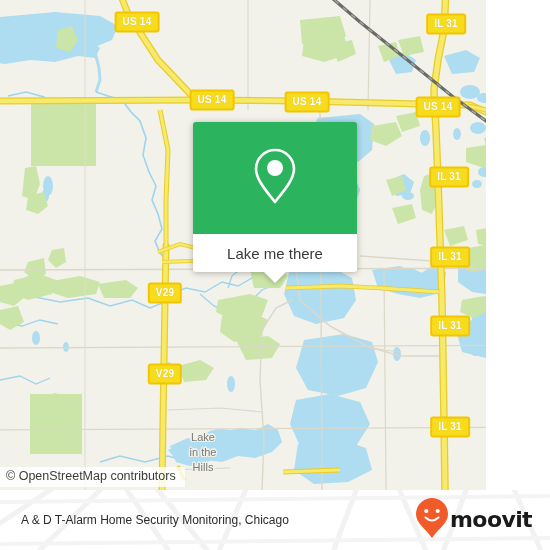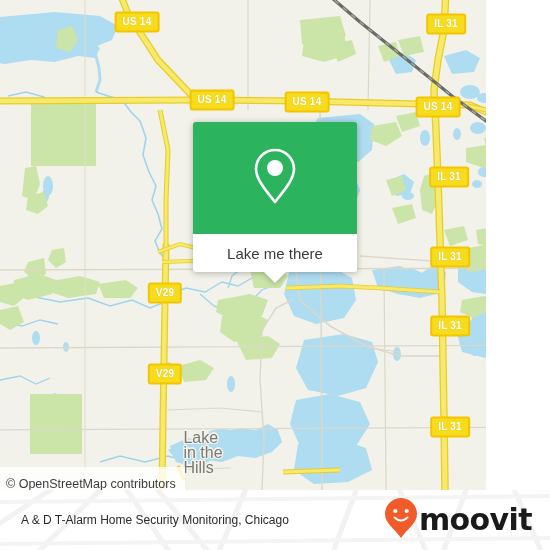--- a/index.html
+++ b/index.html
@@ -41,22 +41,23 @@
     text-align: center;
     transform: translate(-50%, -50%);
     font-family: "Liberation Sans", sans-serif;
     text-shadow: 0 0 1px rgba(0,0,0,0.18);
   }
 
   
   .place-label {
     position: absolute;
     transform: translate(-50%, -50%);
+    text-align: center;
     color: #7a7a76;
-    font-size: 16px;
+    font-size: 11px;
     line-height: 15px;
     font-family: "Liberation Sans", sans-serif;
     text-shadow:
       1.5px 0 0 #f2f2ea, -1.5px 0 0 #f2f2ea,
       0 1.5px 0 #f2f2ea, 0 -1.5px 0 #f2f2ea,
       1px 1px 0 #f2f2ea, -1px -1px 0 #f2f2ea,
       1px -1px 0 #f2f2ea, -1px 1px 0 #f2f2ea;
     white-space: pre-line;
     pointer-events: none;
   }
@@ -97,21 +98,21 @@
     border-left: 11px solid transparent;
     border-right: 11px solid transparent;
     border-top: 11px solid #ffffff;
   }
 
   
   #attribution {
     position: absolute;
     left: 0; top: 467px;
     background: rgba(255,255,255,0.82);
-    padding: 9px 9px 3px 6px;
+    padding: 1px 9px 3px 6px;
     font-size: 12.5px;
     color: #3c3c3c;
     font-family: "Liberation Sans", sans-serif;
     line-height: 16px;
   }
 
   
   #footer {
     position: absolute;
     left: 0; top: 490px;
@@ -139,21 +140,21 @@
     white-space: nowrap;
   }
   #moovit-logo {
     position: absolute;
     right: 18px;
     display: flex;
     align-items: center;
     gap: 1px;
   }
   #moovit-wordmark {
-    font-size: 30px;
+    font-size: 22px;
     font-weight: bold;
     color: #1a1a1a;
     letter-spacing: -0.6px;
     font-family: "DejaVu Sans", sans-serif;
     line-height: 30px;
   }
 </style>
 </head>
 <body>
 

